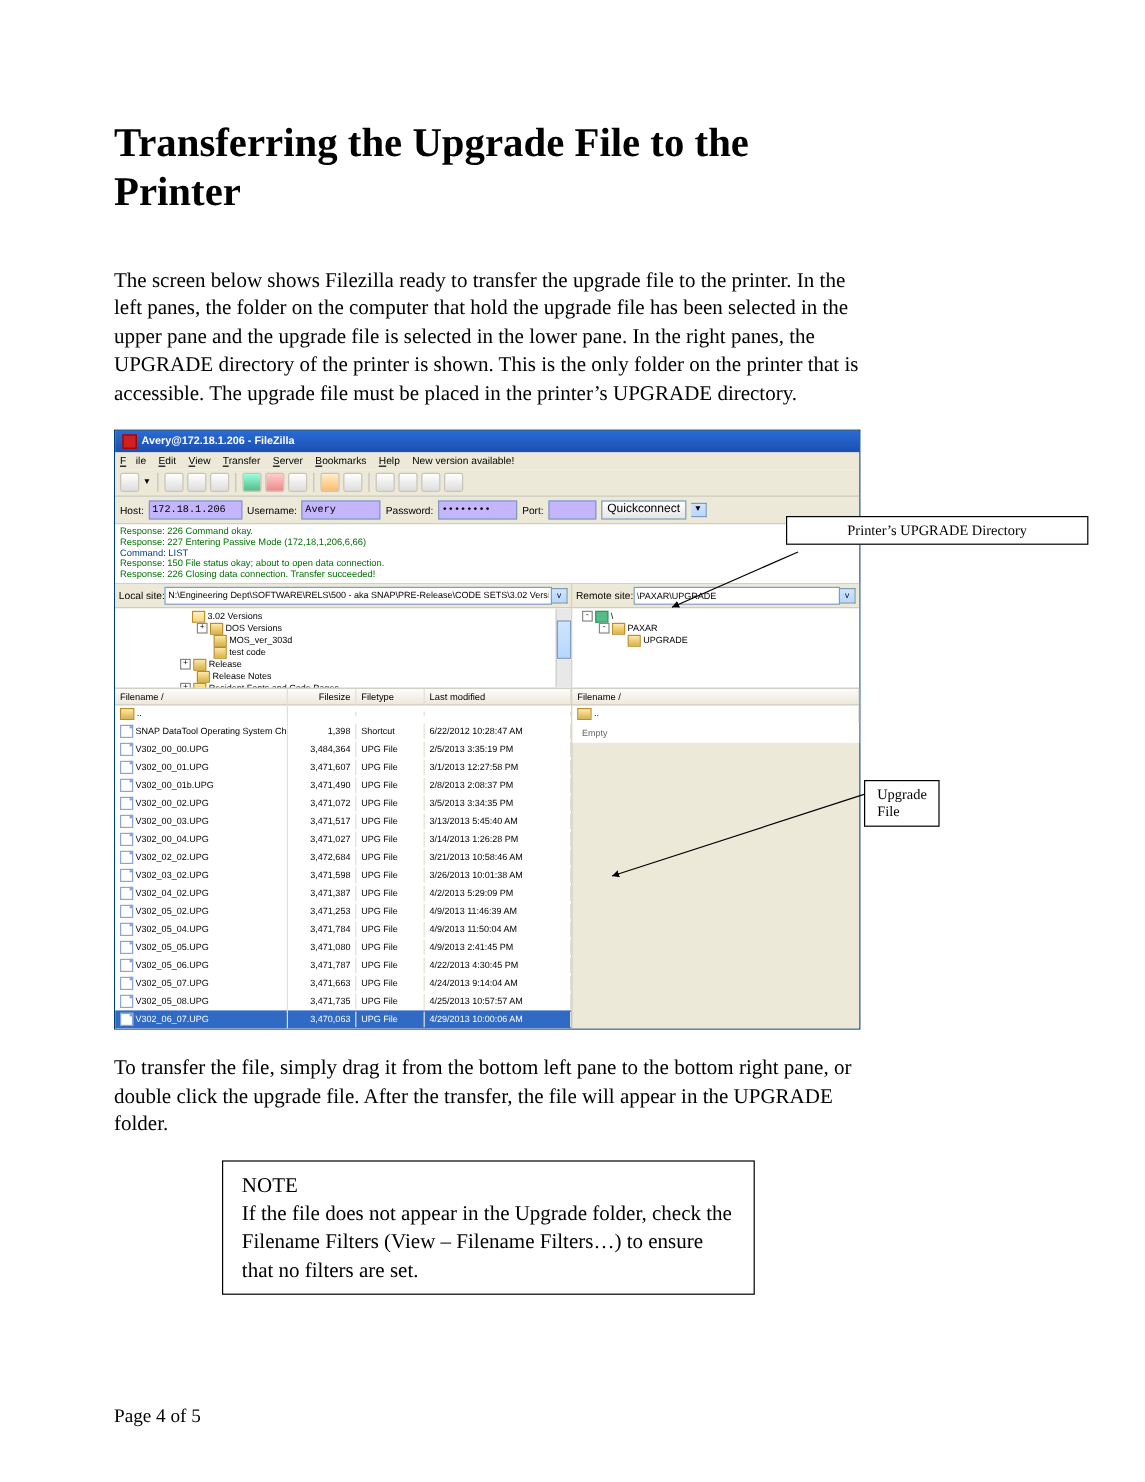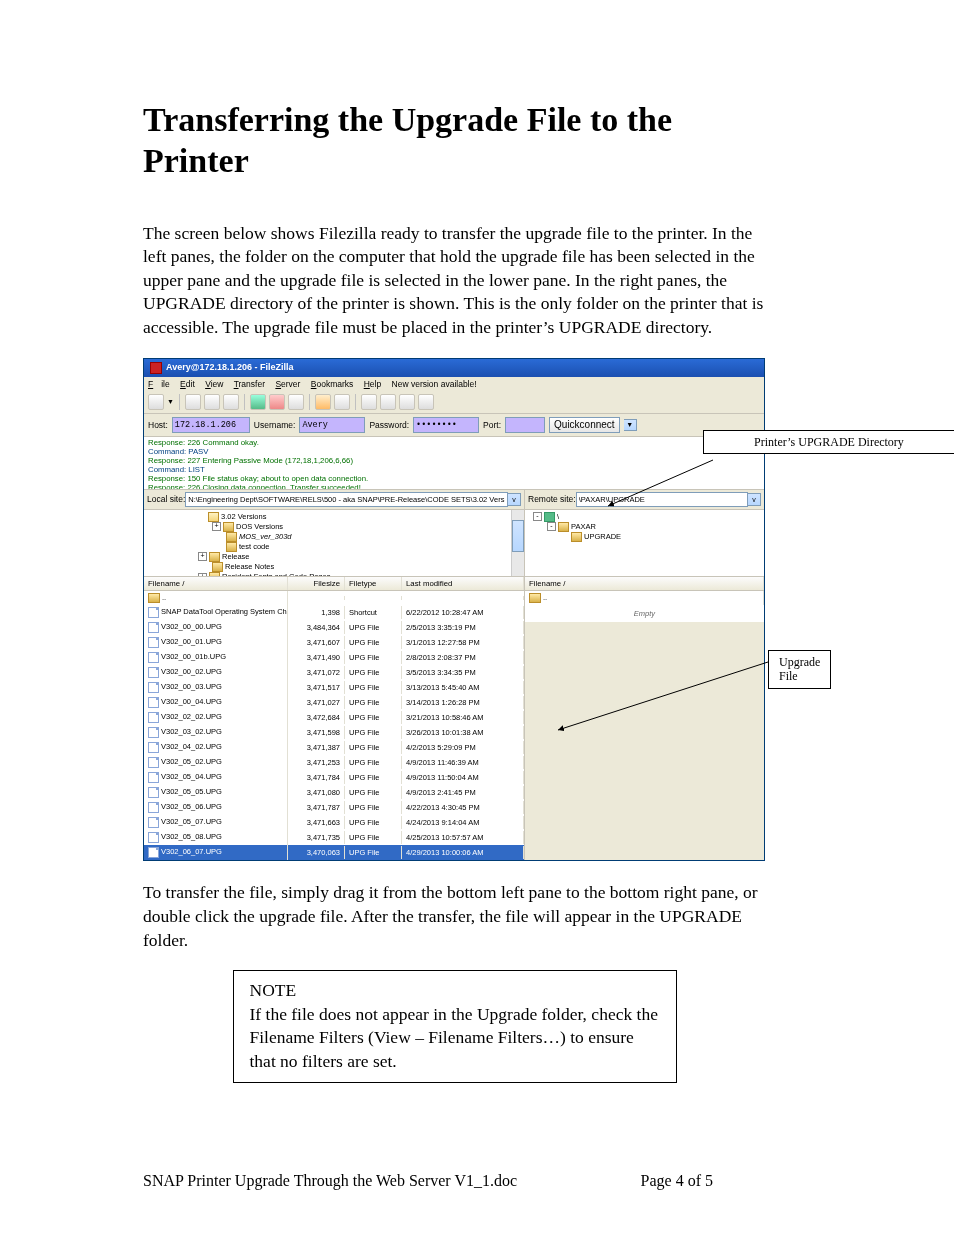--- a/index.html
+++ b/index.html
@@ -9,21 +9,20 @@
     font-family: "Times New Roman", Times, serif;
     color: #000;
     font-size: 16px;
   }
   .page {
     width: 760px;
     height: 1235px;
     box-sizing: border-box;
     padding: 100px 42px 60px 95px;
     position: relative;
-    margin-left: 48px;
   }
   h1.page-title {
     font-size: 34px;
     font-weight: bold;
     margin: 0 0 40px 0;
     line-height: 1.2;
   }
   p.intro, p.outro {
     font-size: 17.5px;
     line-height: 1.35;
@@ -207,21 +206,21 @@
   }
   .file-icon::after{content:""; position:absolute; right:-1px; top:-1px; width:3px; height:3px; background:#8aa6d9;}
   .parent-icon { display:inline-block; width:10px; height:8px; background: linear-gradient(#ffe9a6,#d9b24a); border:1px solid #bb8e2a; vertical-align:middle; margin-right:2px; }
 
   .c-name-l { flex:0 0 135px; }
   .c-size-l { flex:0 0 48px; text-align:right; }
   .c-type-l { flex:0 0 48px; }
   .c-date-l { flex:1; }
 
   .c-name-r { flex:1; }
-  .right-empty { color:#666; text-align:center; padding:4px 8px; font-size:7.5px;font-style:italic; }
+  .right-empty { color:#666; text-align:left; padding:4px 8px; font-size:7.5px; }
 
   
   .callout {
     position: absolute;
     font-family: "Times New Roman", Times, serif;
     border: 1px solid #000;
     background: #fff;
     padding: 4px 10px;
     font-size: 12px;
     line-height:1.2;
@@ -303,41 +302,40 @@
         <label>Password:</label>
         <input class="qc-input" style="width: 60px;" value="••••••••">
         <label>Port:</label>
         <input class="qc-input" style="width: 34px;" value="">
         <span class="qc-btn">Quickconnect</span>
           <span class="qc-dd">▼</span>
       </div>
 
       <div class="log" id="log-box">
           <div class="green">Response:   226 Command okay.</div>
-          <div class="blue">Command:   PASV</div>
           <div class="green">Response:   227 Entering Passive Mode (172,18,1,206,6,66)</div>
           <div class="blue">Command:   LIST</div>
           <div class="green">Response:   150 File status okay; about to open data connection.</div>
           <div class="green">Response:   226 Closing data connection. Transfer succeeded!</div>
         </div>
 
       <div class="panes">
         <div class="pane-left">
           <div class="path-bar">
             <label>Local site:</label>
             <input value="N:\Engineering Dept\SOFTWARE\RELS\500 - aka SNAP\PRE-Release\CODE SETS\3.02 Versions\" style="">
             <span class="path-dd">v</span>
           </div>
           <div class="tree" id="local-tree">
             <div class="scroll">
                 <div class="thumb"></div>
               </div>
           <div class="tree-row" style="padding-left: 60px;"><span class="folder-icon folder-open"></span><span>3.02 Versions</span></div>
               <div class="tree-row" style="padding-left: 64px;"><span class="box">+</span><span class="folder-icon"></span><span>DOS Versions</span></div>
-              <div class="tree-row" style="padding-left: 78px; font-style: italic;"><span class="folder-icon"></span><span>MOS_ver_303d</span></div>
+              <div class="tree-row" style="padding-left: 78px;"><span class="folder-icon"></span><span>MOS_ver_303d</span></div>
               <div class="tree-row" style="padding-left: 78px;"><span class="folder-icon"></span><span>test code</span></div>
               <div class="tree-row" style="padding-left: 50px;"><span class="box">+</span><span class="folder-icon"></span><span>Release</span></div>
               <div class="tree-row" style="padding-left: 64px;"><span class="folder-icon"></span><span>Release Notes</span></div>
               <div class="tree-row" style="padding-left: 50px;"><span class="box">+</span><span class="folder-icon"></span><span>Resident Fonts and Code Pages</span></div>
             </div>
           <div class="list-header">
             <div class="col c-name-l">Filename   /</div>
             <div class="col c-size-l">Filesize</div>
             <div class="col c-type-l">Filetype</div>
             <div class="col c-date-l">Last modified</div>
@@ -500,16 +498,15 @@
   </div>
 
   <p class="outro">To transfer the file, simply drag it from the bottom left pane to the bottom right pane, or double click the upgrade file. After the transfer, the file will appear in the UPGRADE folder.</p>
 
   <div class="note-box">
     <div>NOTE</div>
     <div>If the file does not appear in the Upgrade folder, check the Filename Filters (View – Filename Filters…) to ensure that no filters are set.</div>
   </div>
 
   <div class="footer">
-    <span>SNAP Printer Upgrade Through the Web Server V1_1.doc</span>
     <span>Page 4 of 5</span>
   </div>
 </div>
 
 </body></html>

